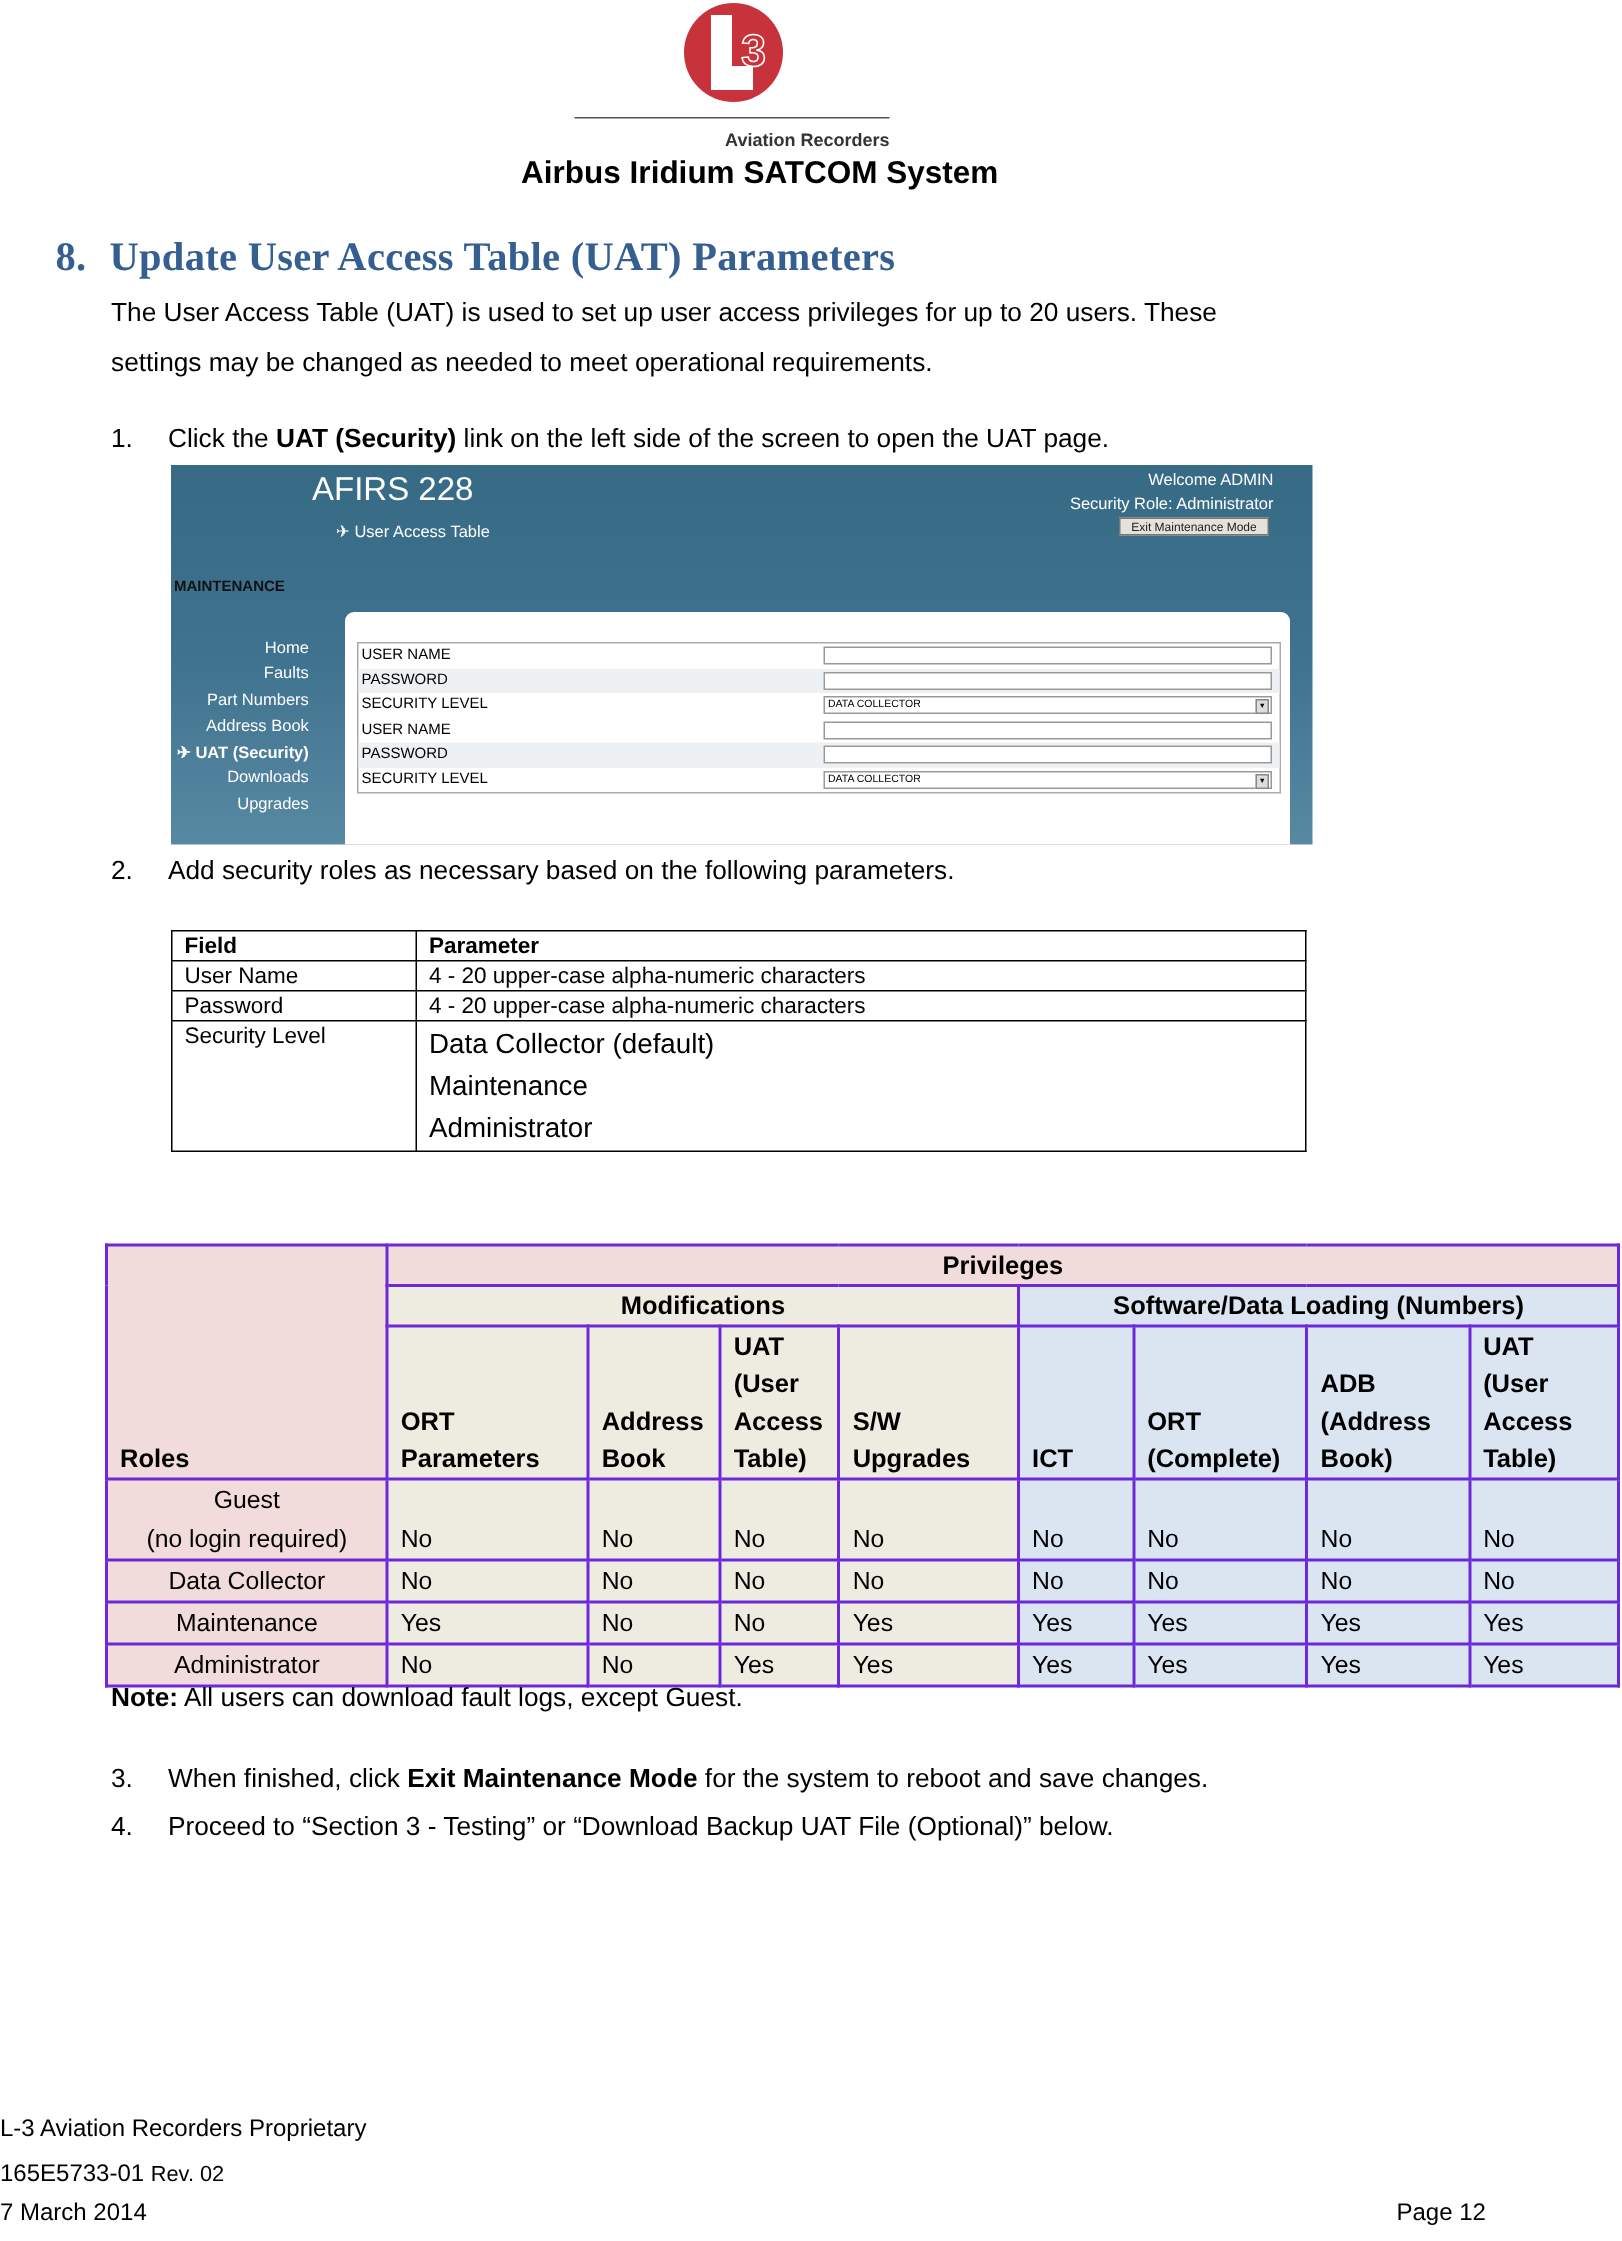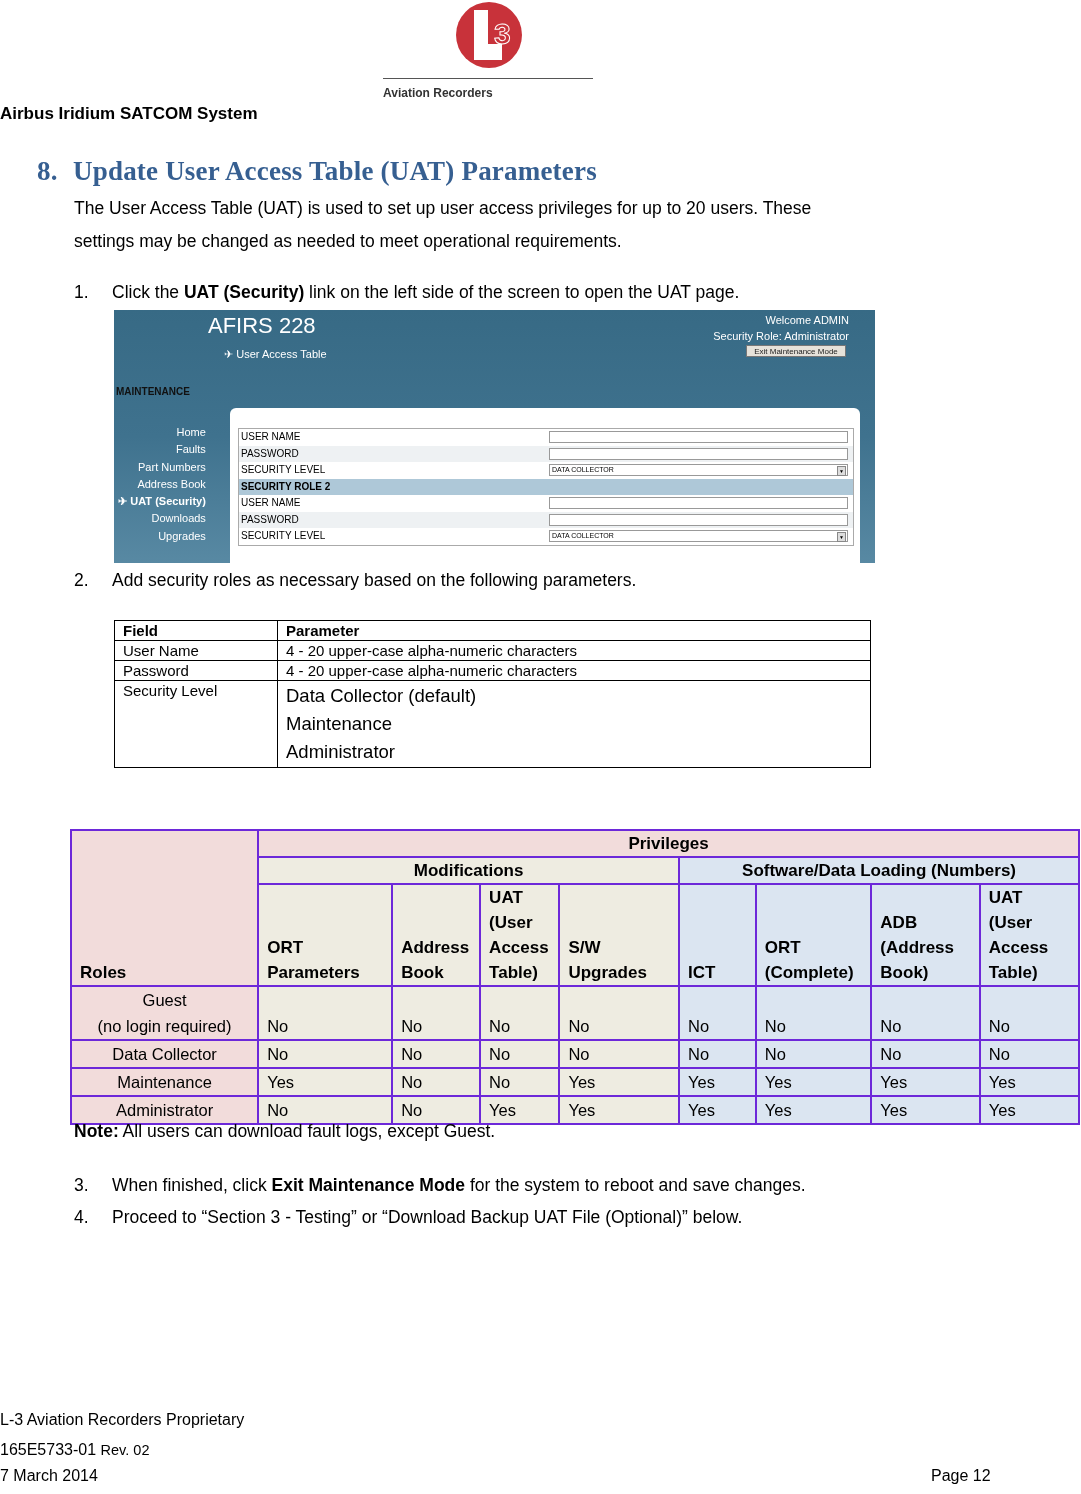--- a/index.html
+++ b/index.html
@@ -2,22 +2,22 @@
 <html><head>
 <meta charset="utf-8">
 <style>
   html, body { margin:0; padding:0; background:#ffffff; }
   body { width:1081px; height:1494px; position:relative; overflow:hidden;
          font-family:"Liberation Sans", sans-serif; color:#000; }
 
   
   .logo { position:absolute; left:454px; top:0; width:70px; height:70px; }
   .logo-line { position:absolute; left:383px; top:78px; width:210px; height:1px; background:#555; }
-  .logo-sub { position:absolute; left:383px; top:86px; width:210px; text-align:left; font-size:12px; font-weight:bold; color:#333; }
-  .sys-title { position:absolute; left:0; top:104px; width:1013px; font-size:17px; font-weight:bold; }
+  .logo-sub { position:absolute; left:383px; top:86px; width:210px; text-align:right; font-size:12px; font-weight:bold; color:#333; }
+  .sys-title { position:absolute; left:0; top:104px; width:1013px; text-align:center; font-size:21px; font-weight:bold; }
 
   .h1 { position:absolute; left:37px; top:156px; font-family:"Liberation Serif", serif; font-weight:bold; font-size:27px; color:#365f91; letter-spacing:0.2px; }
   .h1 .num { display:inline-block; width:36px; }
   .para { position:absolute; left:74px; font-size:17.5px; line-height:32px; }
   .step { position:absolute; left:74px; font-size:17.5px; }
   .step .n { display:inline-block; width:38px; }
 
   
   .shot { position:absolute; left:114px; top:310px; width:761px; height:253px;
           background:linear-gradient(180deg,#376a85 0%,#3f728e 50%,#5889a3 100%); overflow:hidden; font-family:"Liberation Sans", sans-serif; }
@@ -96,21 +96,20 @@
     <div>Address Book</div>
     <div class="active"><span>✈</span> <span>UAT (Security)</span></div>
     <div>Downloads</div>
     <div>Upgrades</div>
   </div>
   <div class="panel"></div>
   <div class="form">
     <div class="frow"><span>USER NAME</span><input value="" style=""></div>
     <div class="frow alt"><span>PASSWORD</span><input value="" style=""></div>
     <div class="frow"><span>SECURITY LEVEL</span><div class="sel"><span>DATA COLLECTOR</span><span class="arr">▼</span></div></div>
-    <div class="frow hdr">SECURITY ROLE 2</div>
     <div class="frow"><span>USER NAME</span><input value="" style=""></div>
     <div class="frow alt"><span>PASSWORD</span><input value="" style=""></div>
     <div class="frow"><span>SECURITY LEVEL</span><div class="sel"><span>DATA COLLECTOR</span><span class="arr">▼</span></div></div>
   </div>
 </div>
 
 <div class="step" style="top:570px">
   <span class="n">2.</span><span>Add security roles as necessary based on the following parameters.</span>
 </div>
 

